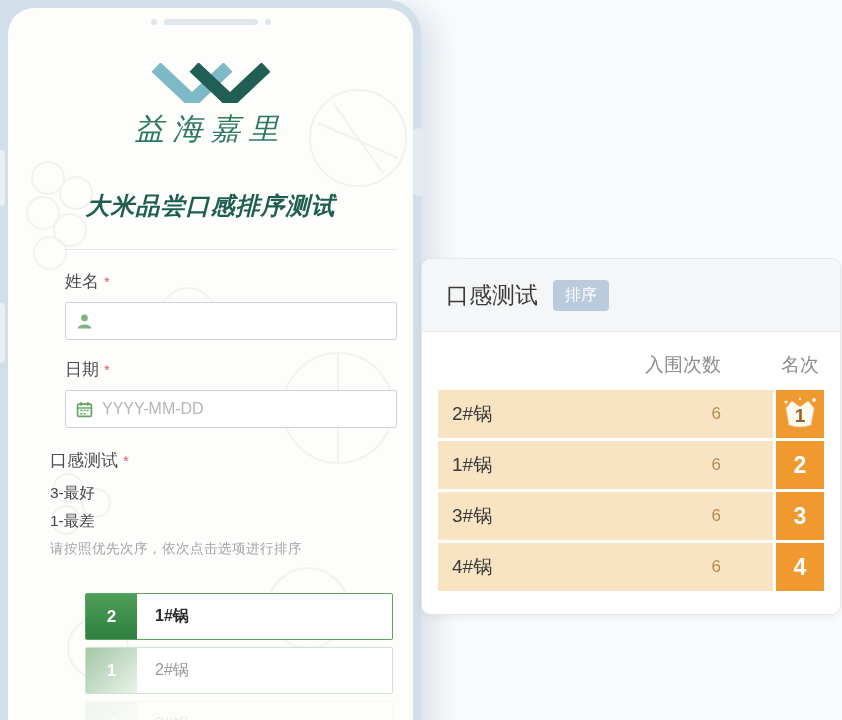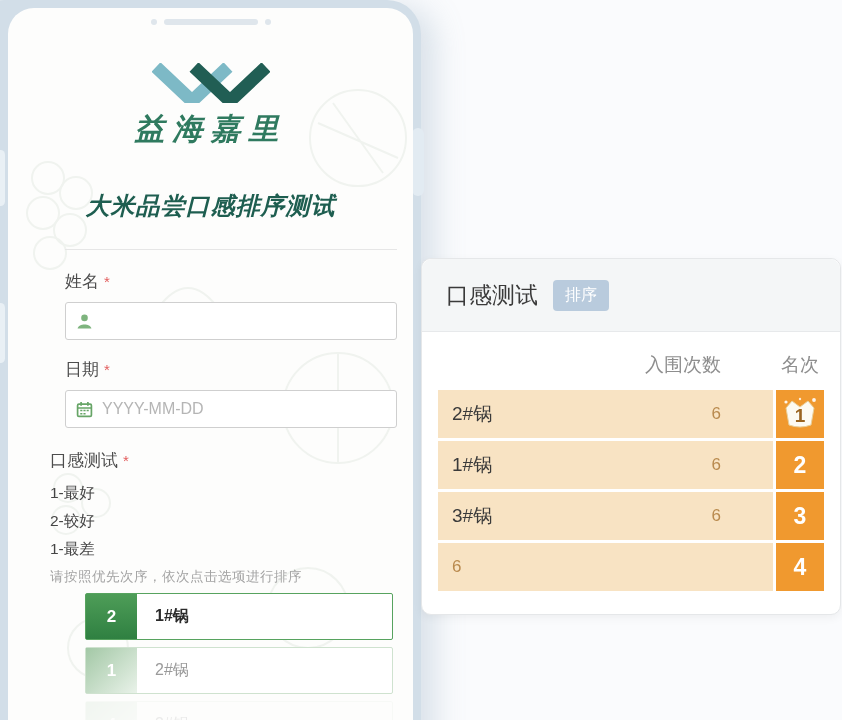--- a/index.html
+++ b/index.html
@@ -19,21 +19,21 @@
     background:#fdfdfc; border-radius:26px 26px 0 0; overflow:hidden; }
   .watermark { position:absolute; left:0; top:0; pointer-events:none; }
 
   .handle { position:relative; margin:11px auto 0; width:120px; height:6px;
     display:flex; align-items:center; justify-content:center; gap:7px; }
   .handle .dot { width:6px; height:6px; border-radius:50%; background:#dfe6ec; }
   .handle .bar { width:94px; height:6px; border-radius:3px; background:#dfe6ec; }
 
   .logo-wrap { position:relative; margin-top:38px; text-align:center; }
   .brand-text { display:block; margin-top:2px; font-family:"DejaVu Serif", serif;
-    font-style:italic; font-weight:bold; font-size:30px; letter-spacing:8px;
+    font-style:italic; font-weight:normal; font-size:30px; letter-spacing:8px;
     color:var(--brand-green,#2f7a5f); }
   .form-title { margin-top:40px; text-align:center; font-size:24px; font-weight:bold;
     letter-spacing:1px; color:var(--title-green,#1e5e50);font-style:italic; }
 
   .divider { position:absolute; left:57px; top:241px; width:332px; height:1px; background:#e6e6e6; }
 
   .fgroup { position:absolute; left:57px; width:332px; }
   .flabel { font-size:17px; color:#4d4d4d; }
   .req { color:#e25d5d; font-size:15px; margin-left:5px; }
   .finput { margin-top:9px; height:38px; width:332px; background:#fff;
@@ -154,22 +154,21 @@
         <circle cx="8" cy="4.6" r="3.1"></circle>
         <path d="M1.5 14.5 C2.6 9.6 13.4 9.6 14.5 14.5 Z"></path>
       </svg>
       <input type="text" value="" style="">
     </div>
   </div>
 
   <div class="q-block">
     <span class="flabel">口感测试</span><span class="req">*</span>
     <div class="scale-list">
-      <div class="scale-line">1-最好</div>
-      <div class="scale-line">2-较好</div>
+      <div class="scale-line">3-最好</div>
       <div class="scale-line">1-最差</div>
     </div>
     <div class="q-hint">请按照优先次序，依次点击选项进行排序</div>
   </div>
 
   <div class="opts">
     <div class="opt state-selected">
       <span class="badge">2</span>
       <span class="olabel">1#锅</span>
     </div>
@@ -224,18 +223,19 @@
     <div class="trow">
       <div class="main">
         <span class="rlabel">3#锅</span>
         <span class="rcount">6</span>
       </div>
       <div class="rank">3</div>
     </div>
 
     <div class="trow">
       <div class="main">
+        <span class="rlabel">4#锅</span>
         <span class="rcount">6</span>
       </div>
       <div class="rank">4</div>
     </div>
   </div>
 </div>
 
 </body></html>

